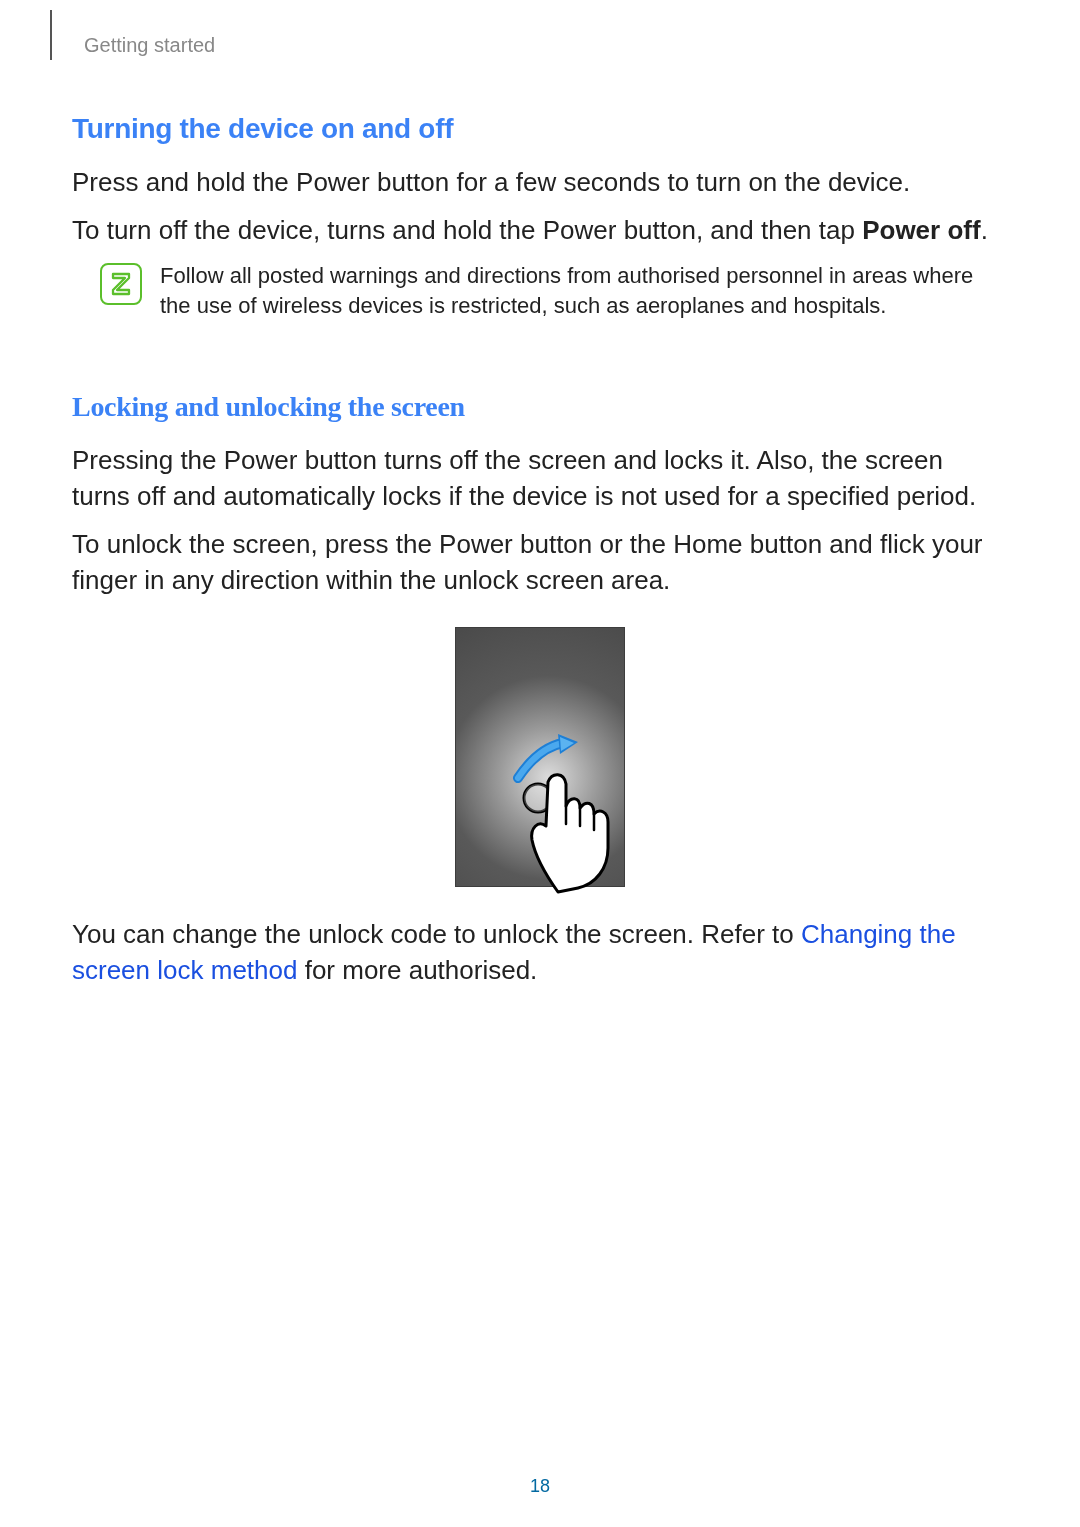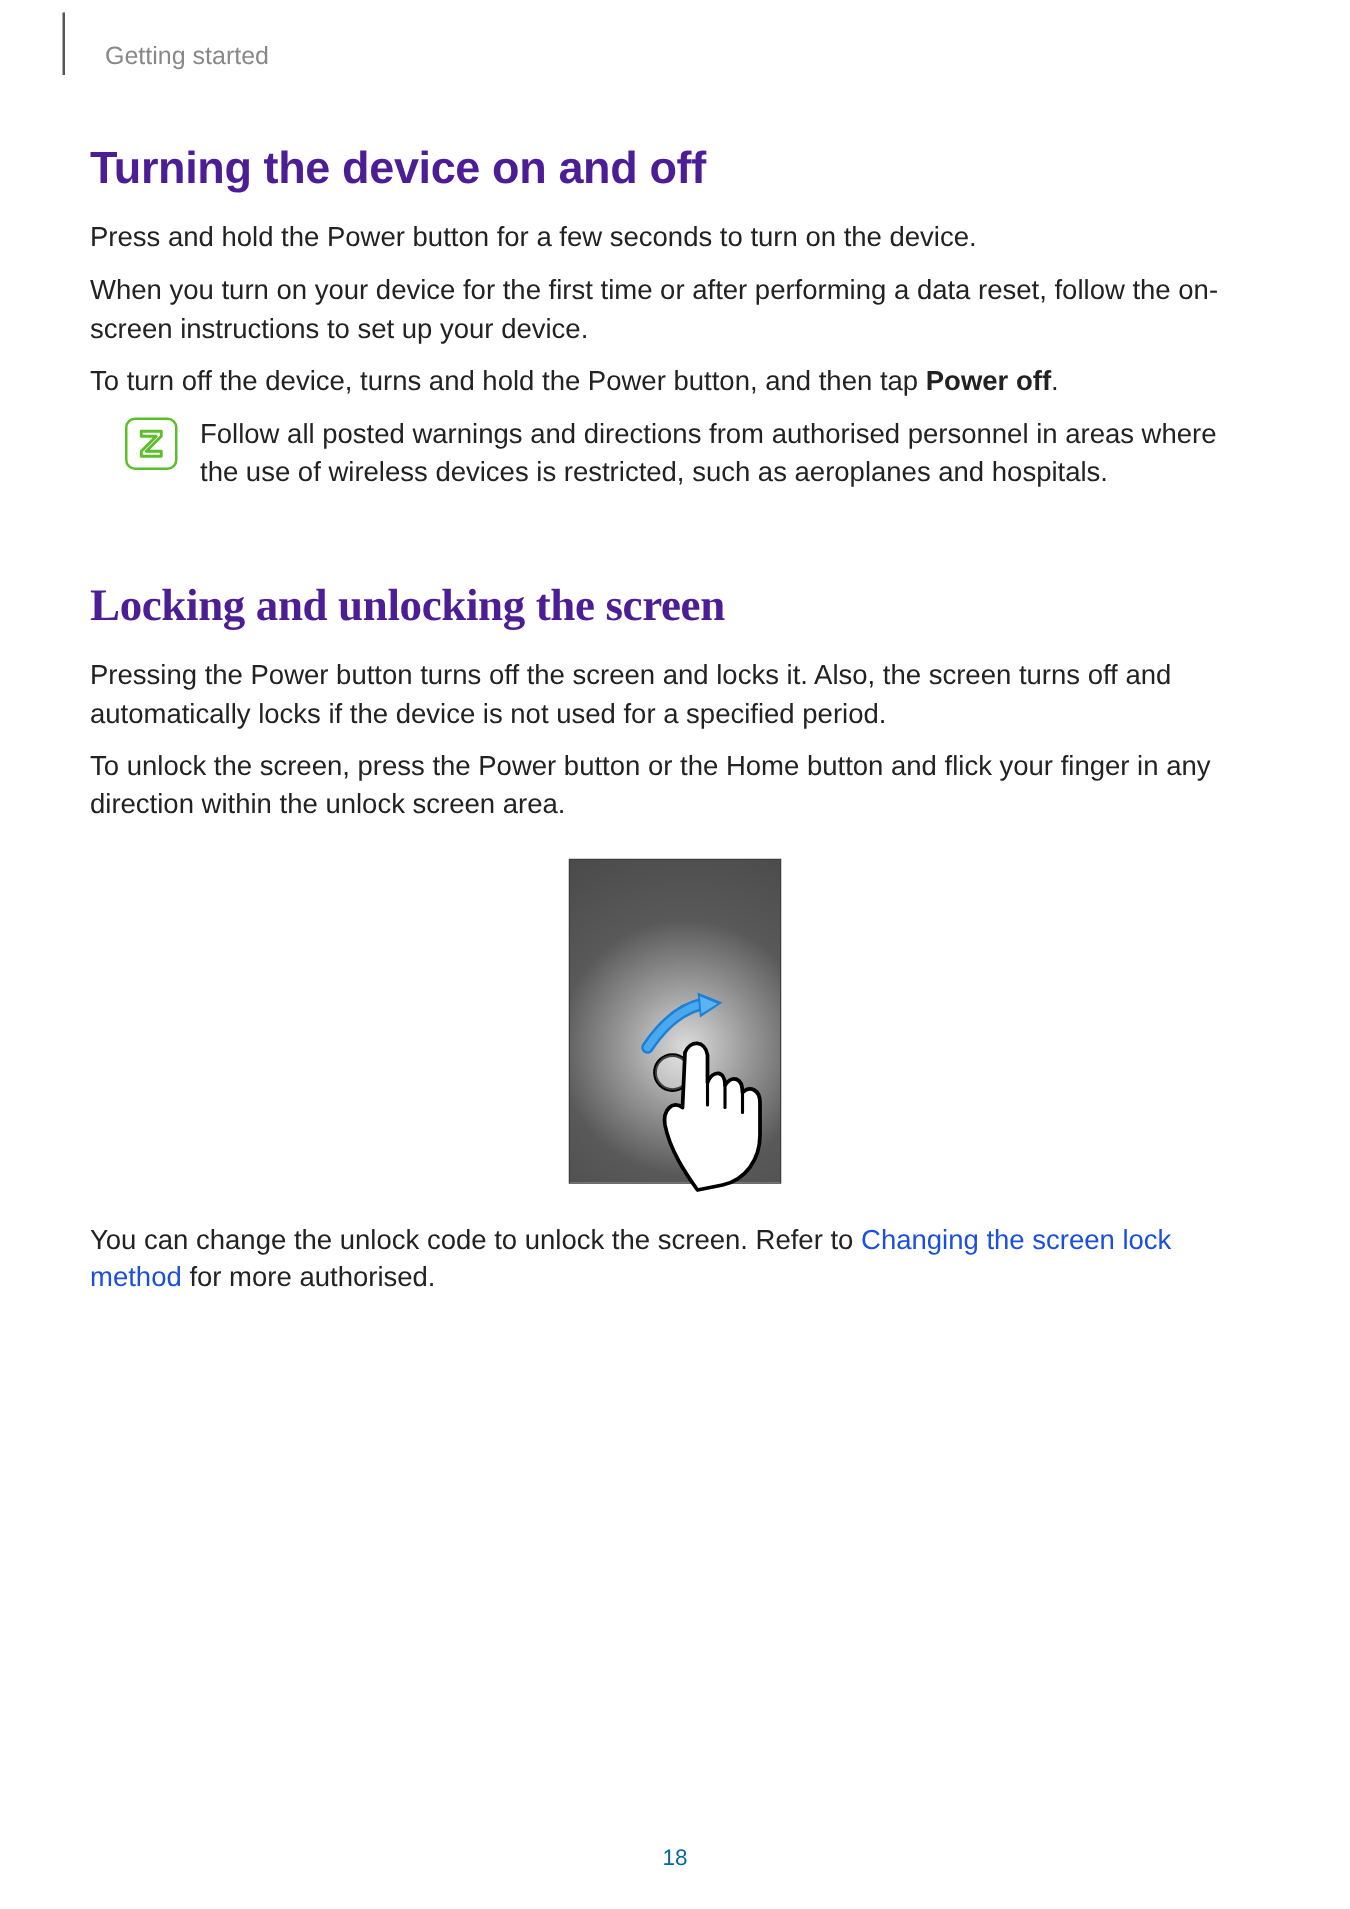--- a/index.html
+++ b/index.html
@@ -1,42 +1,41 @@
 <!DOCTYPE html>
 <html><head>
 <meta charset="utf-8">
 <style>
   * { box-sizing: border-box; margin: 0; padding: 0; }
   html, body { width: 1080px; height: 1527px; background: #fff; font-family: "Segoe UI", "Myriad Pro", Arial, sans-serif; color: #222; }
   .page { position: relative; width: 1080px; height: 1527px; padding: 34px 72px 40px 72px; }
   .header-rule { position: absolute; left: 50px; top: 10px; width: 2px; height: 50px; background: #555; }
   .section-label { font-size: 20px; color: #888; margin-left: 12px; margin-bottom: 56px; }
-  h1.heading { font-size: 36px; font-weight: 700; color: #4c1d95; margin-top: 40px; margin-bottom: 20px; letter-spacing: -0.3px; }
+  h1.heading { font-size: 28px; font-weight: 700; color: #3b82f6; margin-top: 40px; margin-bottom: 20px; letter-spacing: -0.3px; }
   h1.heading.second { margin-top: 70px; font-family: Liberation Serif, serif; }
-  p.body { font-size: 22px; line-height: 1.38; color: #222; margin-bottom: 12px; }
+  p.body { font-size: 26px; line-height: 1.38; color: #222; margin-bottom: 12px; }
   .bold { font-weight: 700; }
   .note-row { display: flex; align-items: flex-start; margin-top: 12px; padding-left: 28px; }
   .note-icon { flex: 0 0 auto; width: 42px; height: 42px; border: 2.5px solid #5bbf2b; border-radius: 8px; display: flex; align-items: center; justify-content: center; margin-right: 18px; margin-top: 2px; }
   .note-text { font-size: 22px; line-height: 1.38; color: #222; }
   .figure-wrap { width: 100%; display: flex; justify-content: center; margin: 28px 0 30px 0; }
   .device-screen { width: 170px; height: 260px; background: radial-gradient(circle at 55% 58%, #dcdcdc 0%, #9a9a9a 28%, #595959 58%, #4a4a4a 100%); border: 1px solid #3d3d3d; position: relative; }
   .hand { position: absolute; left: 52px; top: 100px; }
   .link { color: #1a4fe0; }
   .page-number { position: absolute; bottom: 30px; left: 0; right: 0; text-align: center; font-size: 18px; color: #0369a1; }
 </style>
 </head>
 <body>
 
 <div class="page">
   <div class="header-rule"></div>
   <div class="section-label">Getting started</div>
 
   <h1 class="heading">Turning the device on and off</h1>
   <p class="body">Press and hold the Power button for a few seconds to turn on the device.</p>
-  <p class="body">When you turn on your device for the first time or after performing a data reset, follow the on-screen instructions to set up your device.</p>
   <p class="body">
     <span>To turn off the device, turns and hold the Power button, and then tap </span><span class="bold">Power off</span><span>.</span>
   </p>
 
   <div class="note-row">
     <div class="note-icon">
       <svg width="28" height="28" viewBox="0 0 28 28">
         <path d="M6 4 L22 4 L22 8 L10 20 L22 20 L22 24 L6 24 L6 20 L18 8 L6 8 Z" fill="none" stroke="#5bbf2b" stroke-width="2.3" stroke-linejoin="round"></path>
       </svg>
     </div>

